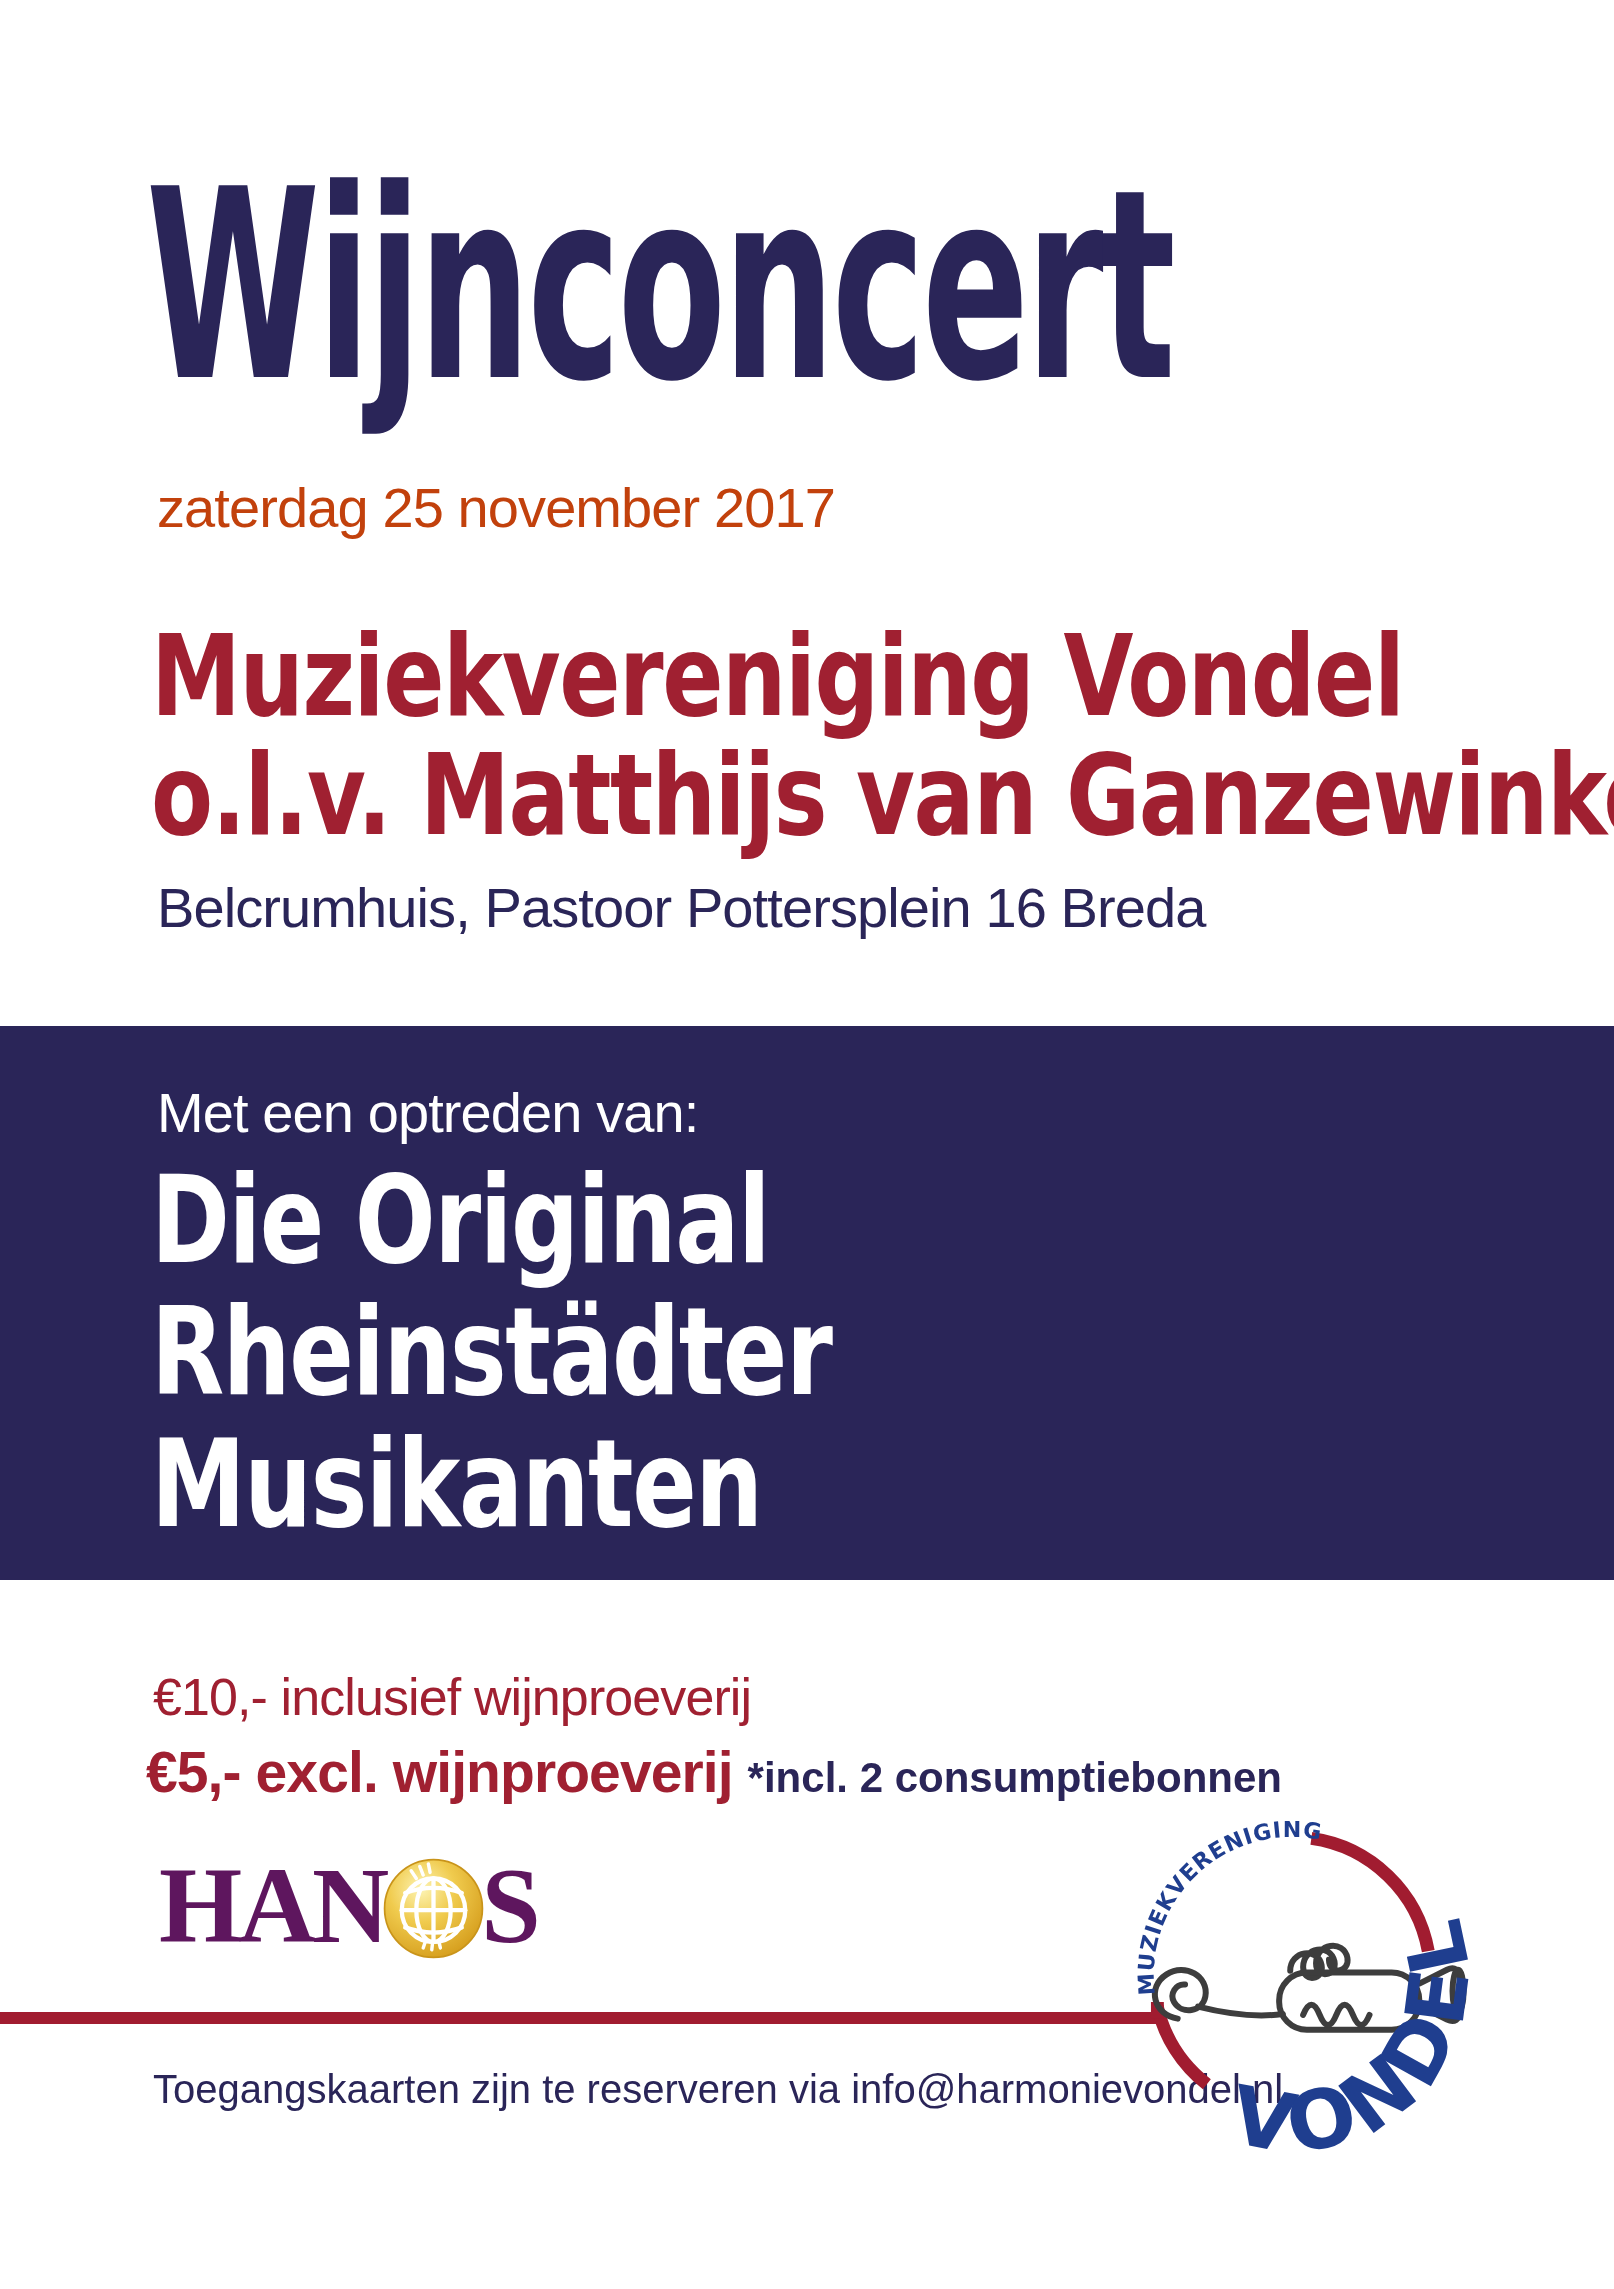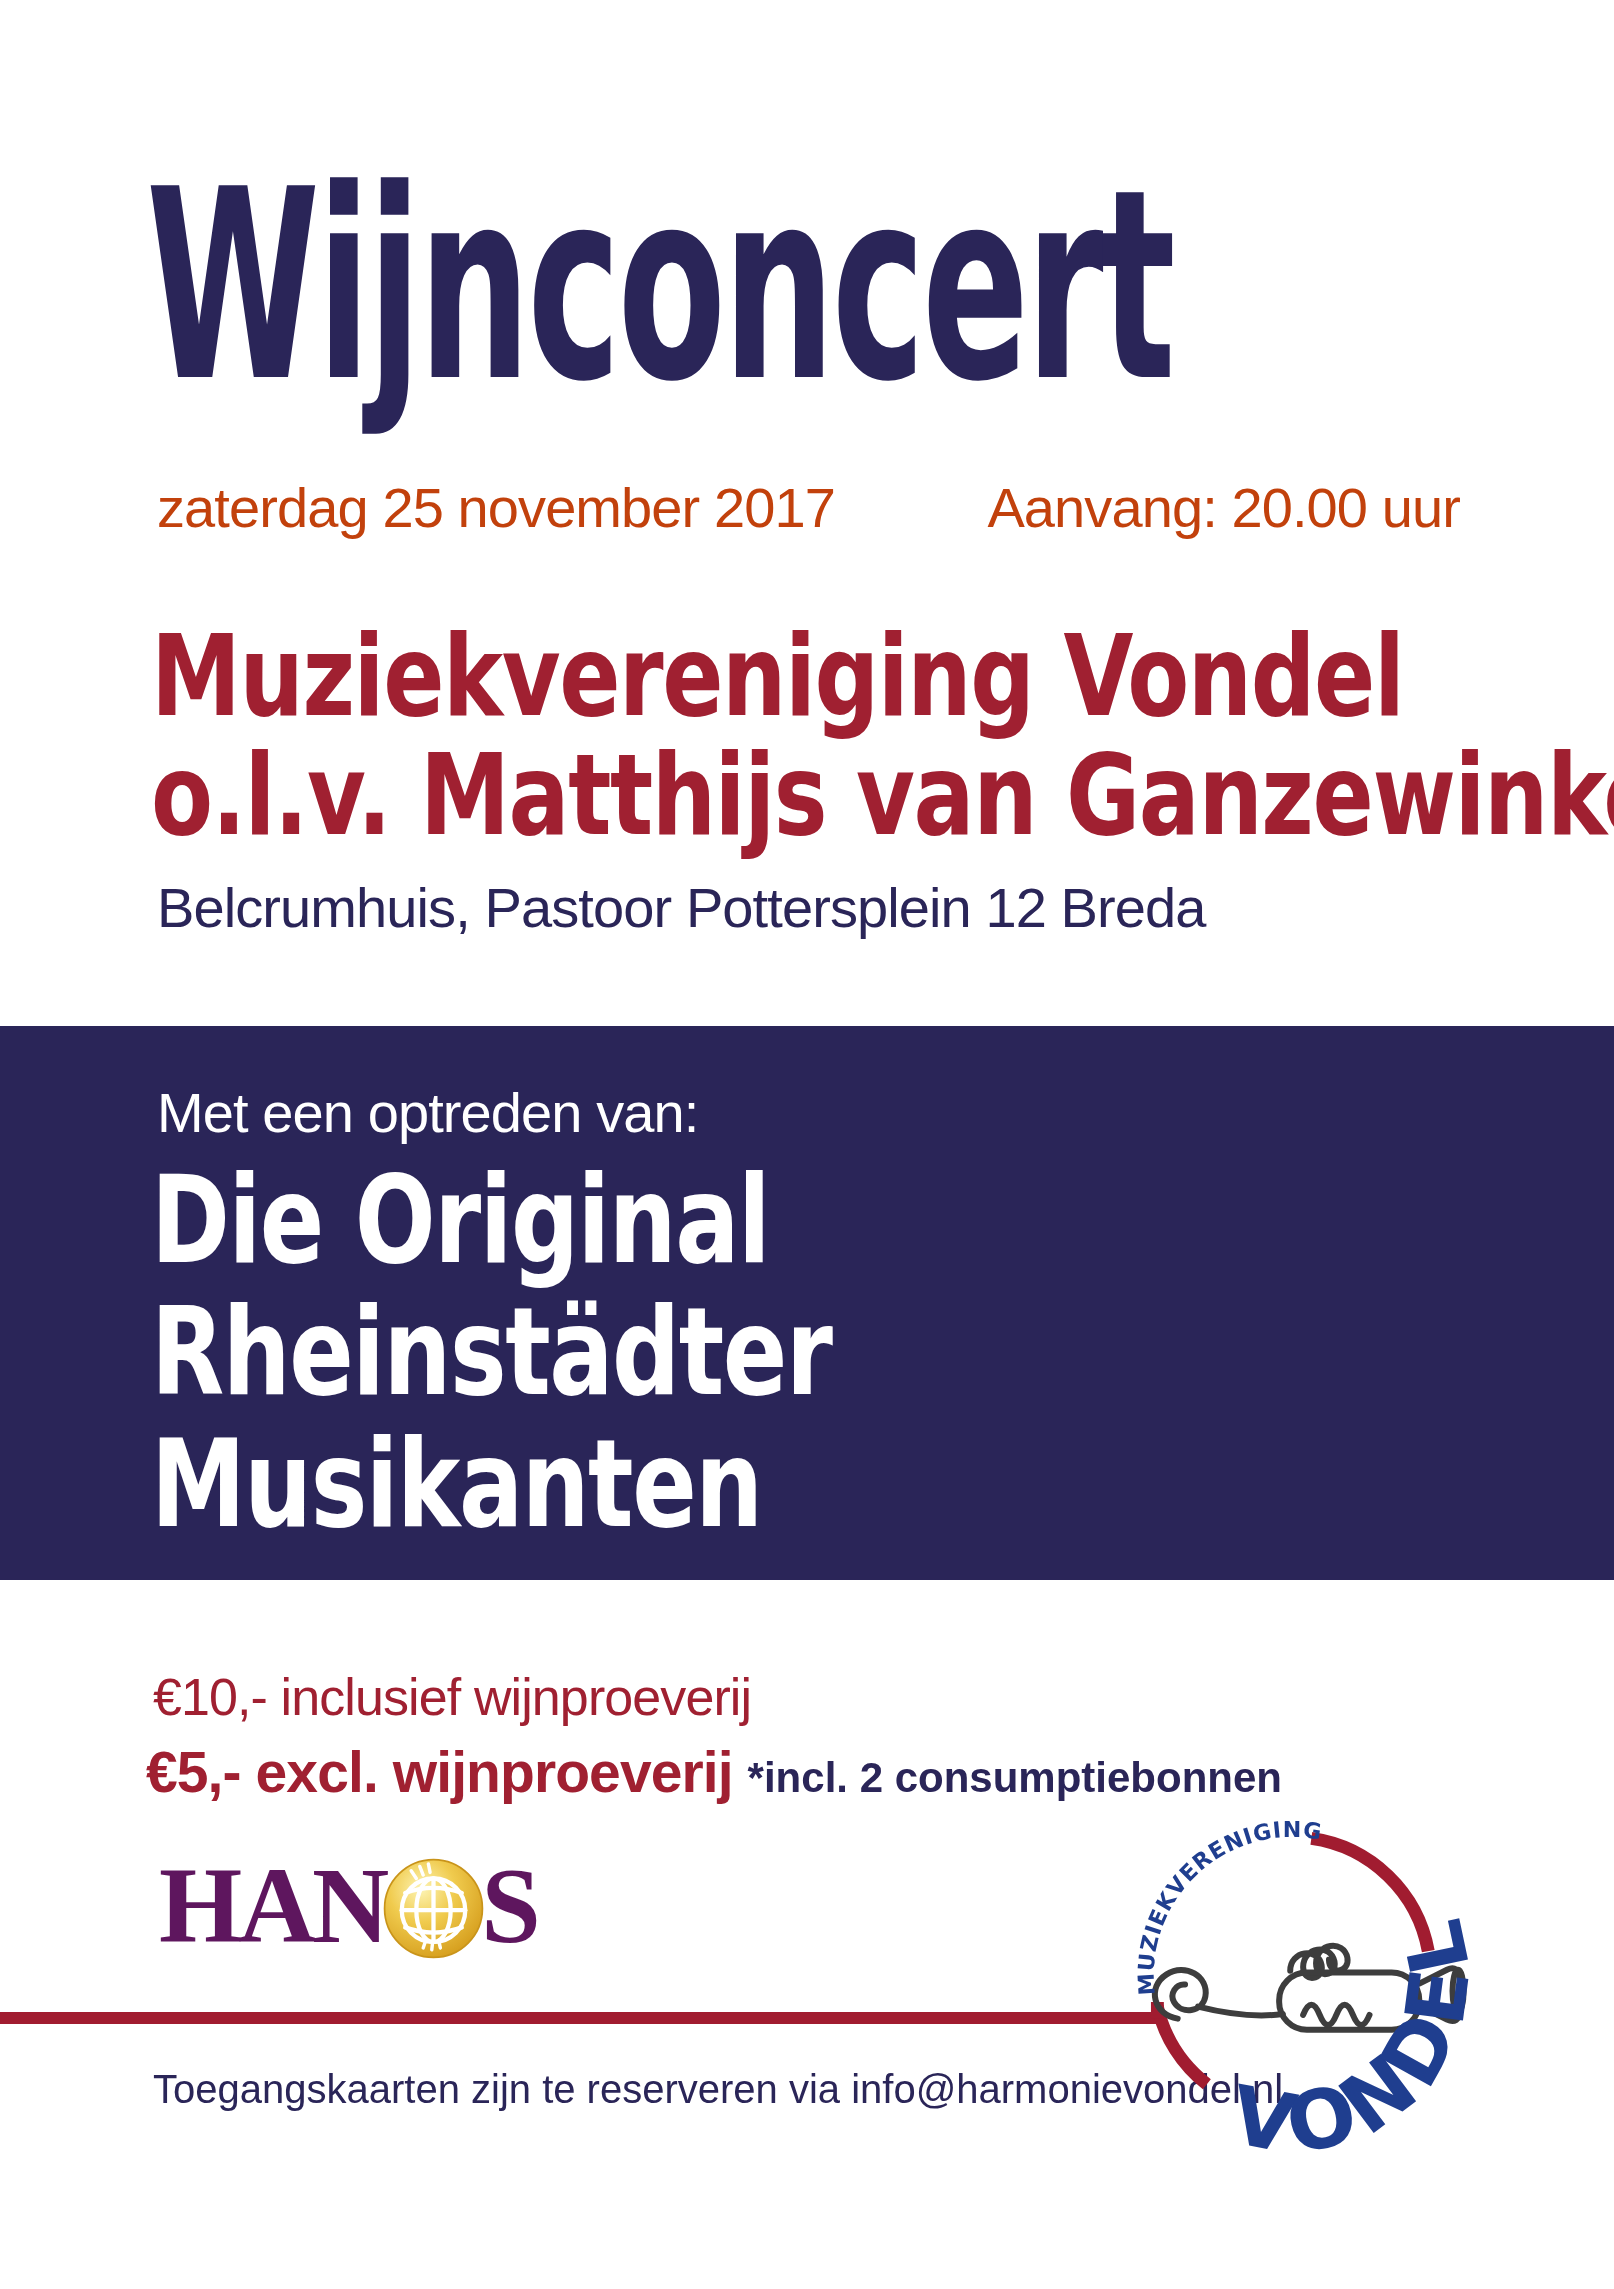--- a/index.html
+++ b/index.html
@@ -80,29 +80,28 @@
 </style>
 </head>
 <body>
 
 <div class="page">
 
   <div class="title">Wijnconcert</div>
 
   <div class="date-row">
     <span>zaterdag 25 november 2017</span>
-    <span>Aanvang: 20.00 uur</span>
   </div>
 
   <div class="performer">
     <div>Muziekvereniging Vondel</div>
     <div>o.l.v. Matthijs van Ganzewinkel</div>
   </div>
 
-  <div class="venue">Belcrumhuis, Pastoor Pottersplein 12 Breda</div>
+  <div class="venue">Belcrumhuis, Pastoor Pottersplein 16 Breda</div>
 
   <div class="banner">
     <div class="banner-intro">Met een optreden van:</div>
     <div class="act">
       <div>Die Original</div>
       <div>Rheinstädter</div>
       <div>Musikanten</div>
     </div>
   </div>
 

